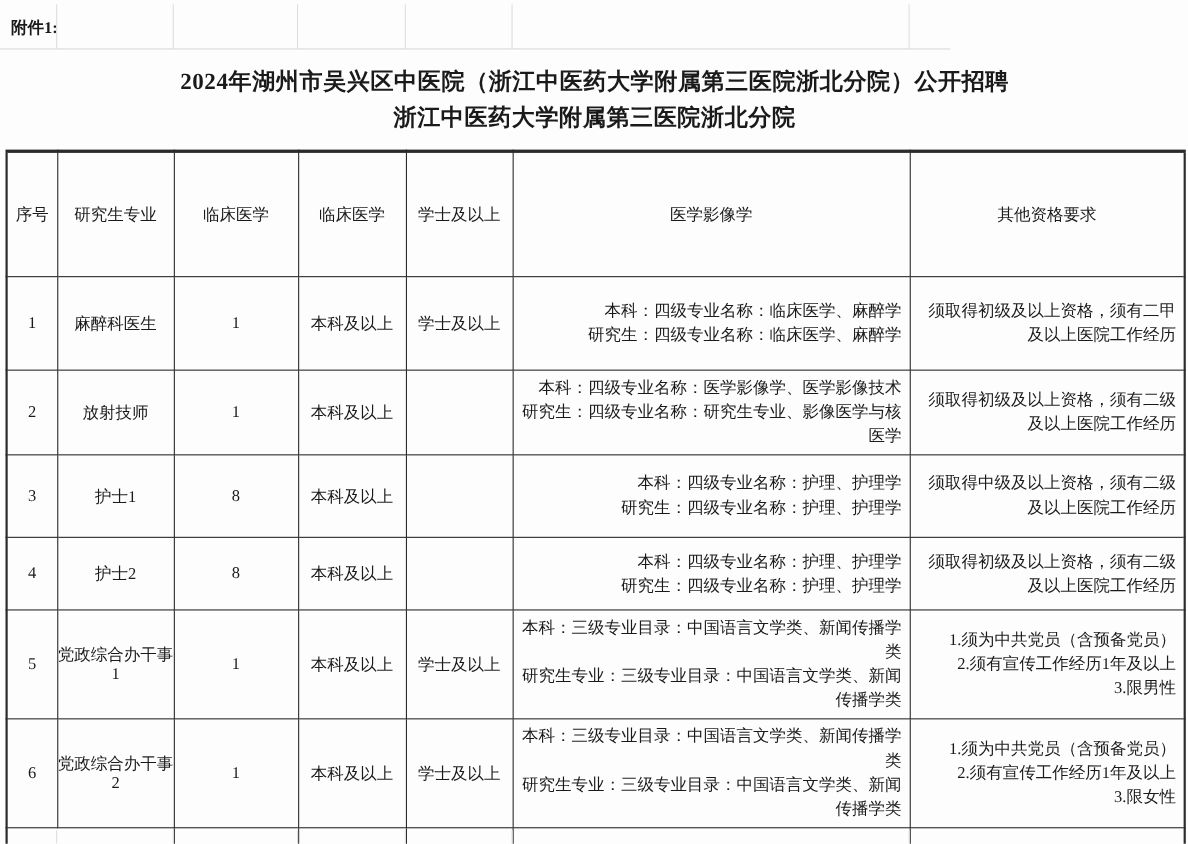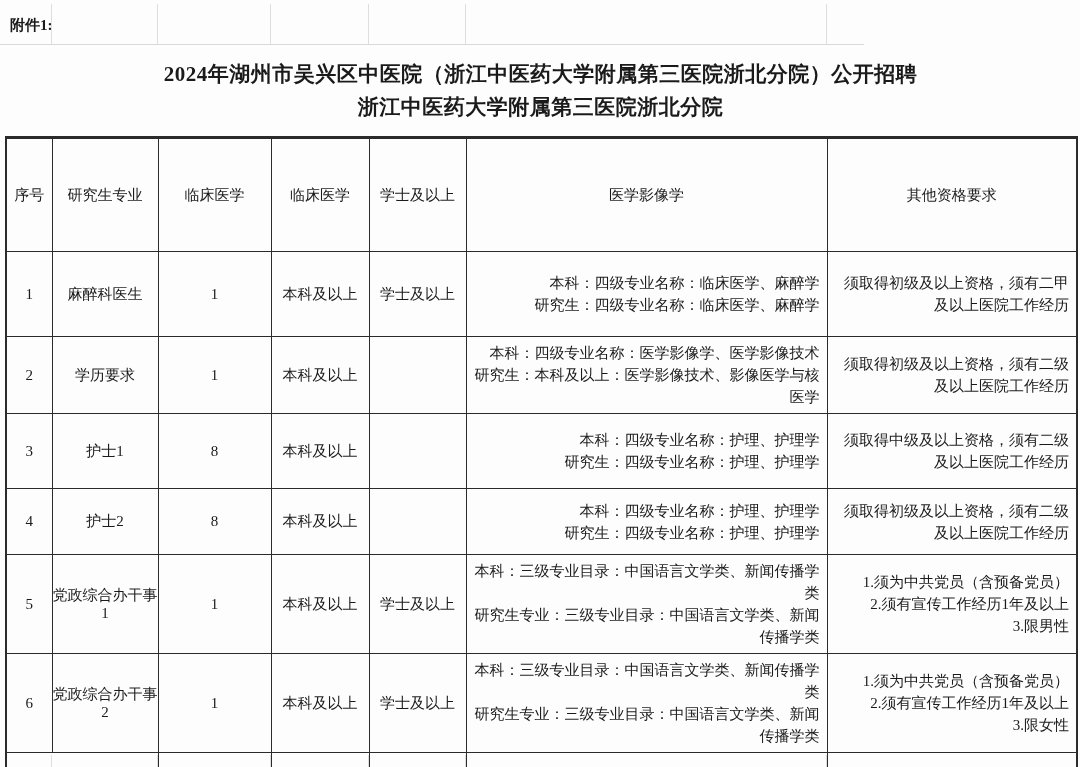--- a/index.html
+++ b/index.html
@@ -111,26 +111,26 @@
       <td class="c">1</td>
       <td class="c">本科及以上</td>
       <td class="c">学士及以上</td>
       <td class="l">本科：四级专业名称：临床医学、麻醉学
 研究生：四级专业名称：临床医学、麻醉学</td>
       <td class="l">须取得初级及以上资格，须有二甲及以上医院工作经历</td>
     </tr>
 
     <tr class="row2">
       <td class="c">2</td>
-      <td class="c">学历要求</td>
+      <td class="c">放射技师</td>
       <td class="c">1</td>
       <td class="c">本科及以上</td>
       <td class="c"></td>
       <td class="l">本科：四级专业名称：医学影像学、医学影像技术
-研究生：本科及以上：医学影像技术、影像医学与核医学</td>
+研究生：四级专业名称：研究生专业、影像医学与核医学</td>
       <td class="l">须取得初级及以上资格，须有二级及以上医院工作经历</td>
     </tr>
 
     <tr class="row3">
       <td class="c">3</td>
       <td class="c">护士1</td>
       <td class="c">8</td>
       <td class="c">本科及以上</td>
       <td class="c"></td>
       <td class="l">本科：四级专业名称：护理、护理学

